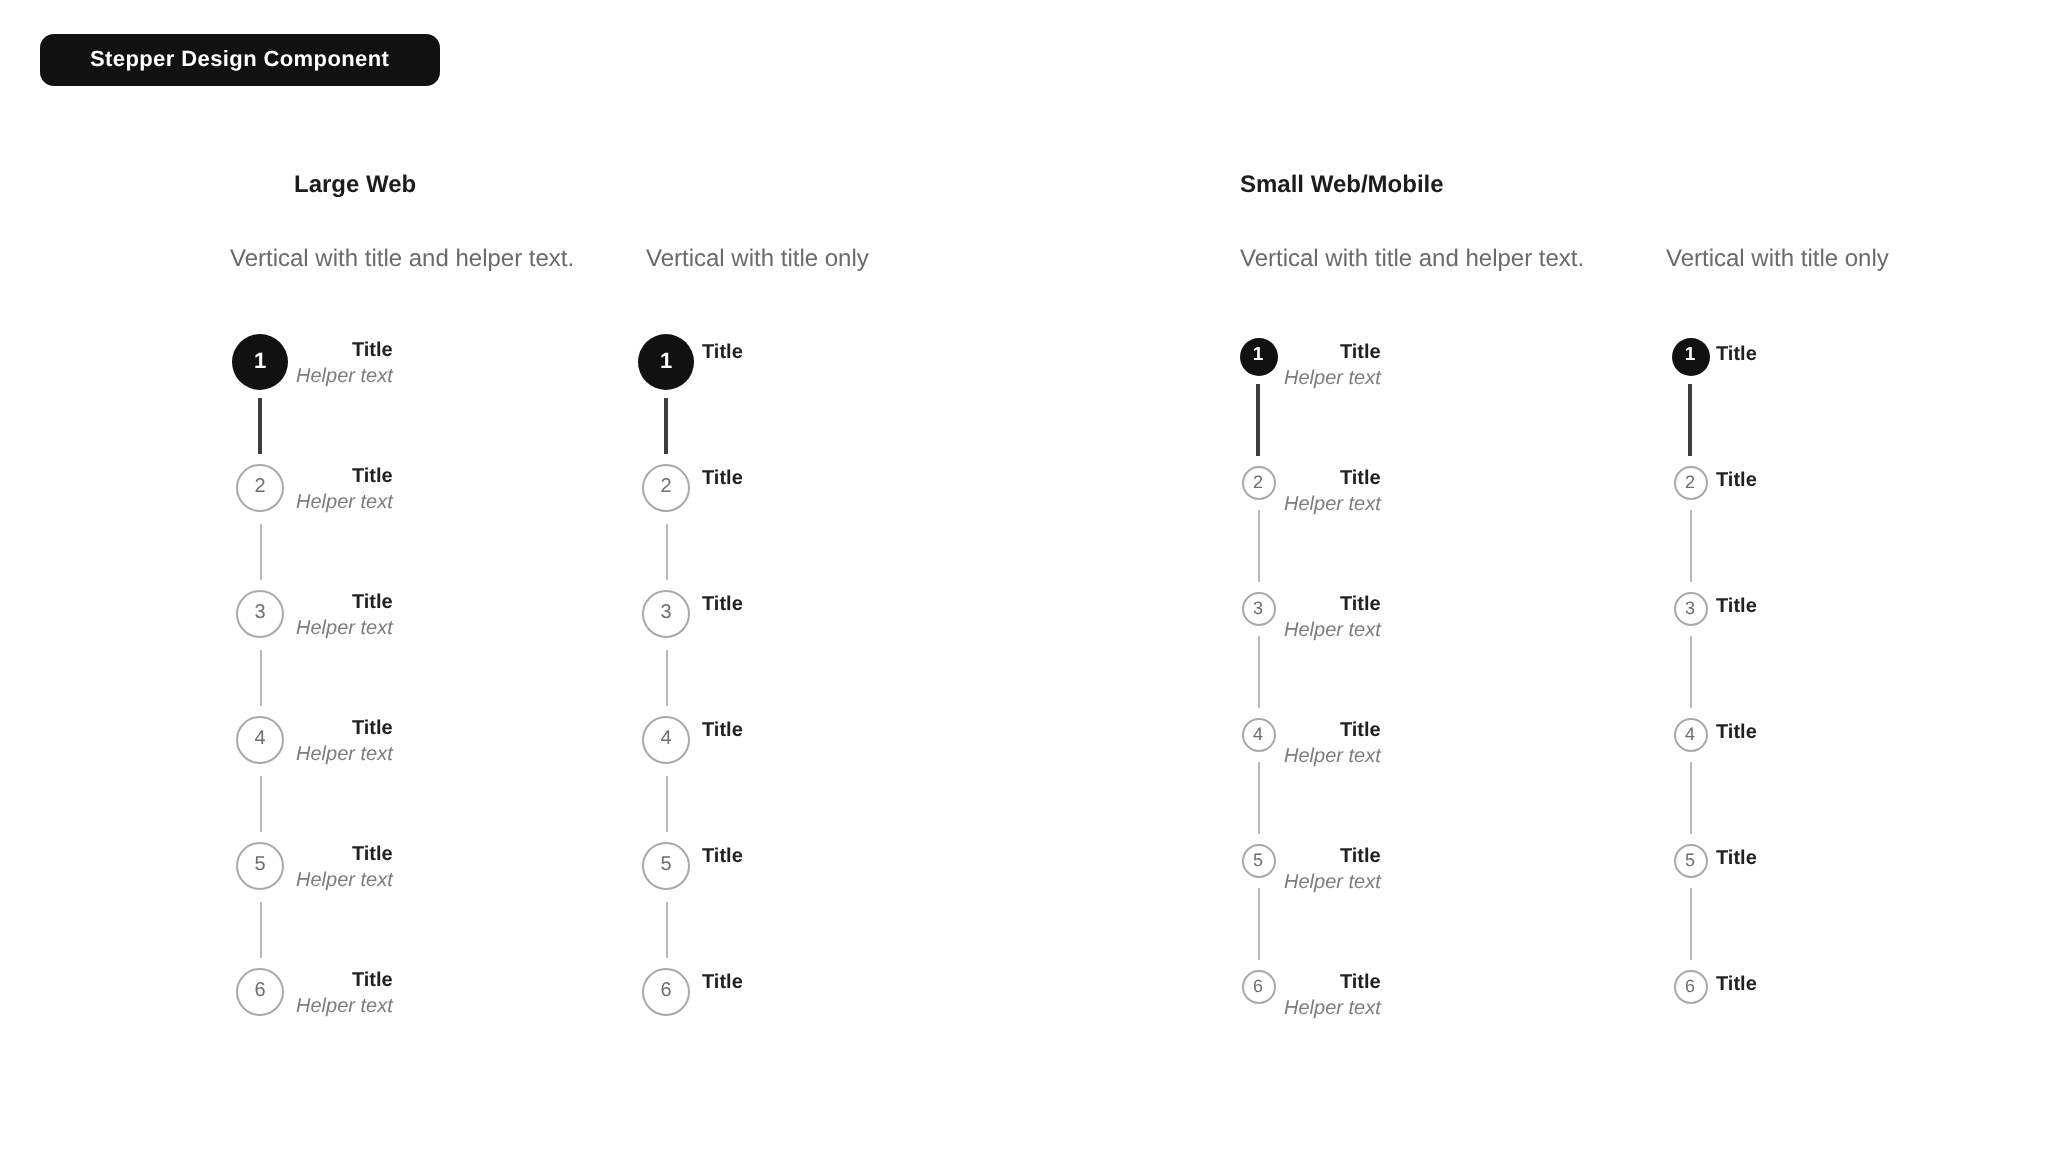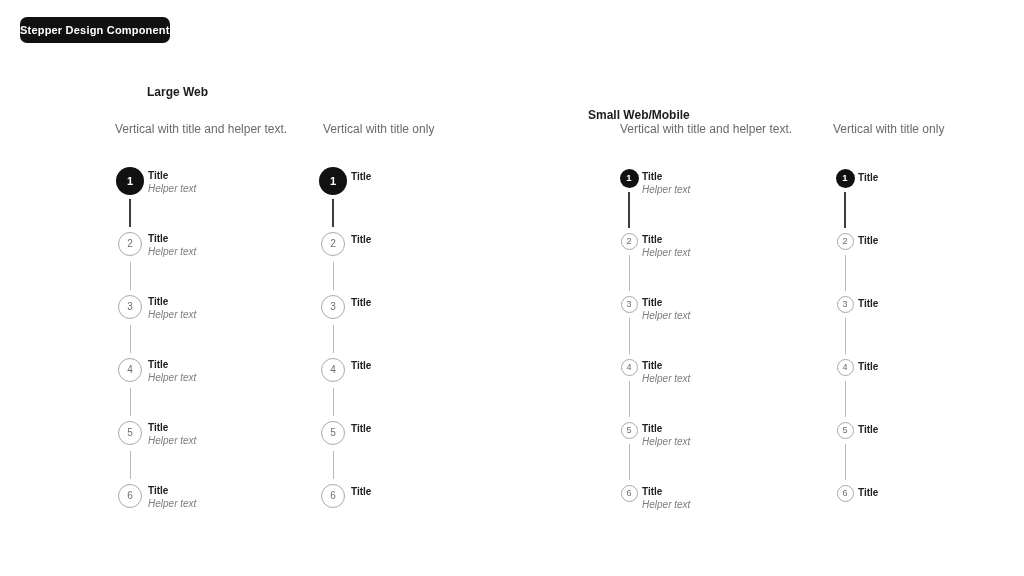--- a/index.html
+++ b/index.html
@@ -8,35 +8,35 @@
     width: 1024px; height: 576px;
     background: #ffffff;
     font-family: "Liberation Sans", sans-serif;
     position: relative;
     overflow: hidden;
   }
 
   .badge {
     position: absolute; left: 20px; top: 17px;
     height: 26px; line-height: 26px;
-    padding: 0 0;
+    padding: 0 25px;
     background: var(--badge-bg, #111);
     color: var(--badge-text, #fff);
     font-size: 11px; font-weight: bold;
     border-radius: 7px;
     letter-spacing: 0.2px;
   }
 
   .section-title {
     position: absolute; margin: 0;
     font-size: 12px; font-weight: bold;
     color: var(--heading, #1c1c1c);
   }
   #sec-large { left: 115px; top: 85px; padding-left: 32px; }
-  #sec-small { left: 588px; top: 85px; margin-top: 23px; }
+  #sec-small { left: 620px; top: 85px; }
 
   .variant-label {
     position: absolute; top: 122px;
     font-size: 12px;
     color: var(--variant-label, #6a6a6a);
   }
   #vl1 { left: 115px; }
   #vl2 { left: 323px; }
   #vl3 { left: 620px; }
   #vl4 { left: 833px; }
@@ -75,21 +75,21 @@
   }
   .large .circle.active   { width: 28px; height: 28px; font-size: 11px; }
   .large .circle.inactive { width: 24px; height: 24px; font-size: 10px; }
   .small .circle.active   { width: 19px; height: 19px; font-size: 9.5px; }
   .small .circle.inactive { width: 17px; height: 17px; font-size: 9px; }
 
   .connector { flex: 1 1 auto; width: 1px; margin: 4px 0 3px; }
   .connector.dark  { background: var(--conn-dark, #3d3d3d); width: 1.5px; }
   .connector.light { background: var(--conn-light, #b9b9b9); }
 
-  .texts { display: flex; flex-direction: column; }
+  .texts { display: flex; flex-direction: column; text-align: right; }
   .large .texts { margin-left: 4px; }
   .small .texts { margin-left: 3px; }
   .texts.with-helper { margin-top: 1px; }
   .texts.title-only  { margin-top: 2px; }
 
   .step-title  { font-size: 10px; font-weight: bold; color: var(--step-title, #212121); line-height: 15px; }
   .step-helper { font-size: 10px; color: var(--step-helper, #7d7d7d); line-height: 12px; font-style: italic; }
 </style>
 </head>
 <body style="--badge-bg: #111111; --badge-text: #ffffff; --heading: #1c1c1c; --variant-label: #6a6a6a; --active-circle: #111111; --active-number: #ffffff; --inactive-border: #a9a9a9; --inactive-number: #6f6f6f; --step-title: #212121; --step-helper: #7d7d7d; --conn-dark: #3d3d3d; --conn-light: #b9b9b9;">

